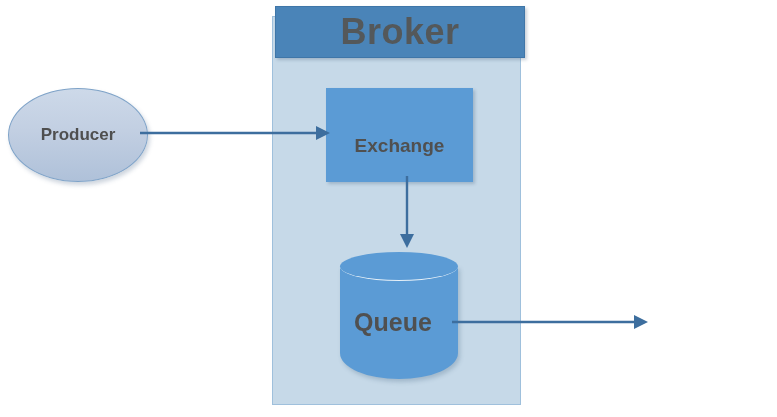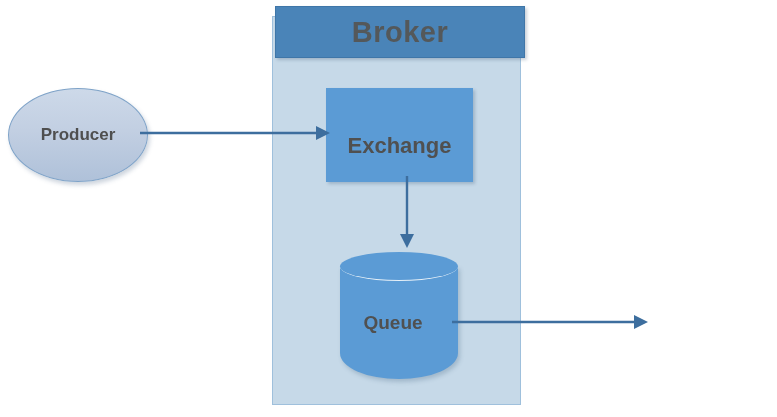--- a/index.html
+++ b/index.html
@@ -37,40 +37,40 @@
     height: 52px;
     background: #4a84b8;
     border: 1px solid #3f76a8;
     box-sizing: border-box;
     box-shadow: 2px 2px 3px rgba(60,90,120,0.28);
     display: flex;
     align-items: center;
     justify-content: center;
   }
   .broker-header .label {
-    font-size: 29px;
+    font-size: 36px;
     font-weight: bold;
     color: #54585a;
     letter-spacing: 0.5px;
   }
   
   .exchange-box {
     position: absolute;
     left: 326px;
     top: 88px;
     width: 147px;
     height: 94px;
     background: #5b9bd5;
     box-shadow: 2px 2px 3px rgba(70,100,130,0.30);
     display: flex;
     align-items: center;
     justify-content: center;
   }
   .exchange-box .label {
-    font-size: 22px;
+    font-size: 19px;
     font-weight: bold;
     color: #505050;
     margin-top: 22px;
   }
   
   .queue-cyl {
     position: absolute;
     left: 340px;
     top: 252px;
     width: 118px;
@@ -100,21 +100,21 @@
   }
   .queue-cyl .label {
     position: absolute;
     left: 0;
     top: 0;
     width: 106px;
     height: 141px;
     display: flex;
     align-items: center;
     justify-content: center;
-    font-size: 19px;
+    font-size: 25px;
     font-weight: bold;
     color: #505050;
   }
   
   .actor-ellipse {
     position: absolute;
     border-radius: 50%;
     background: linear-gradient(180deg, #cdd9e9 0%, #c2cfe2 45%, #afc1d9 100%);
     border: 1px solid #7fa3c8;
     box-shadow: 2px 3px 4px rgba(80,105,135,0.28);

